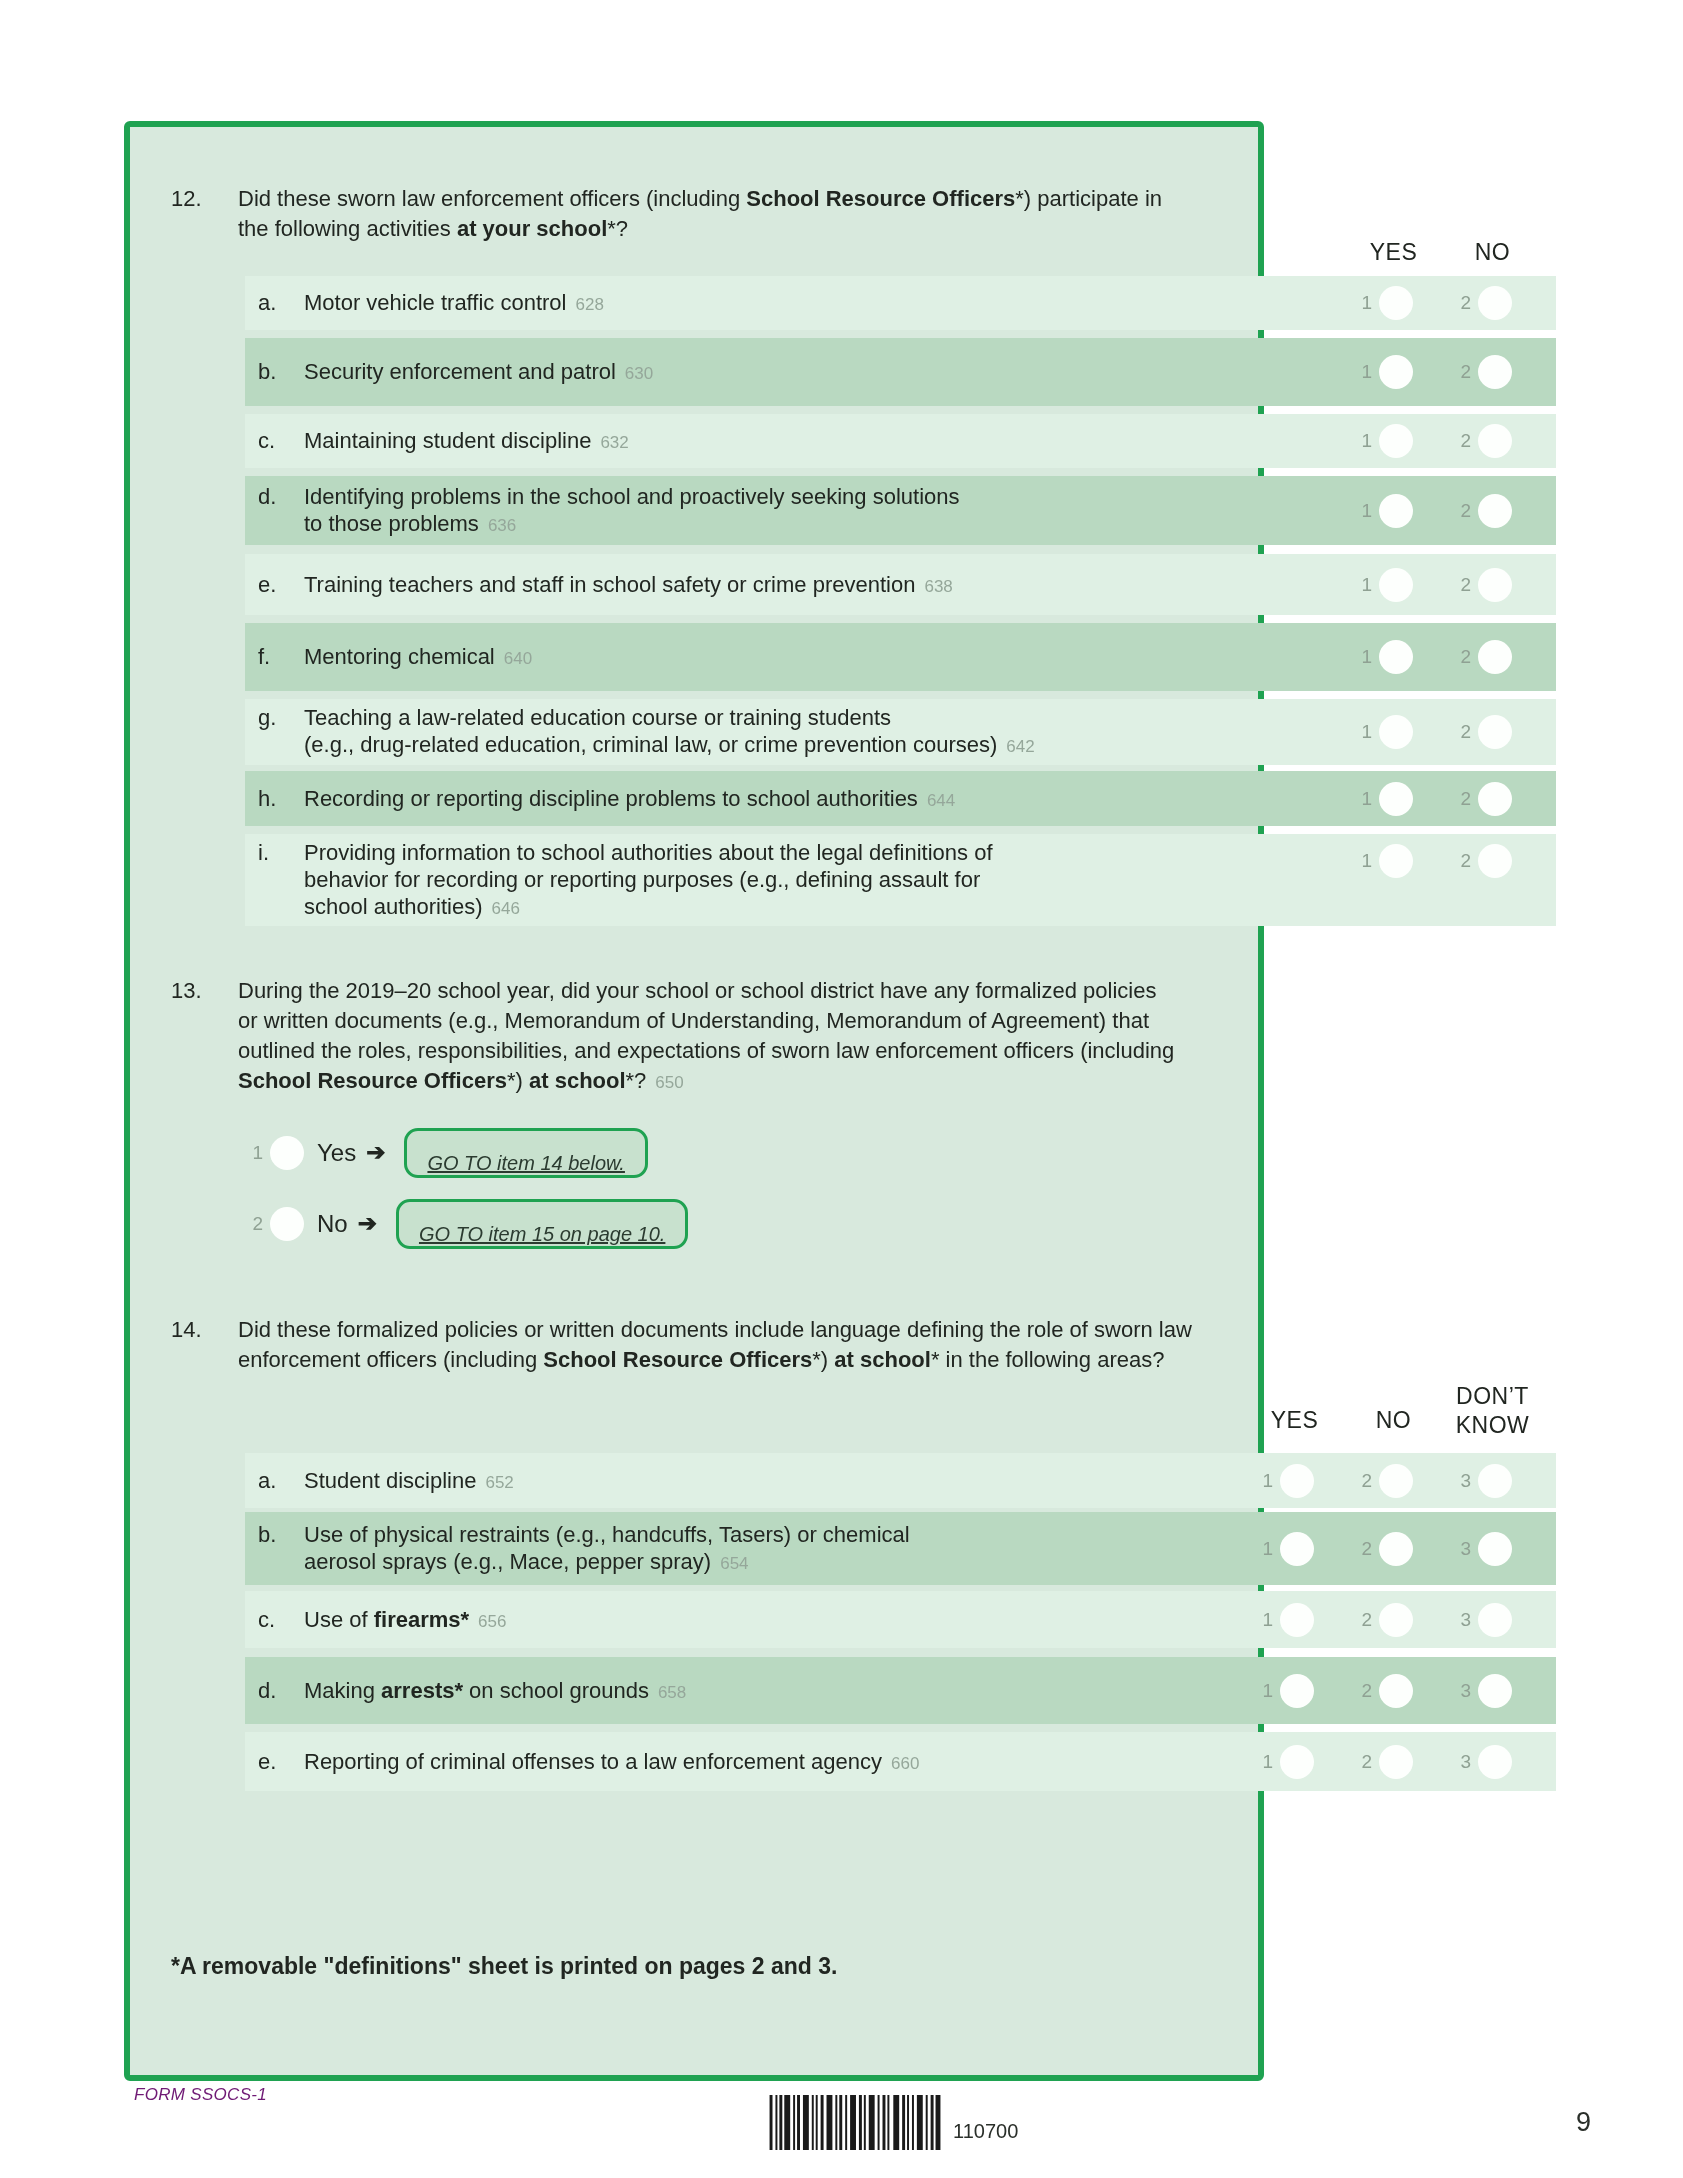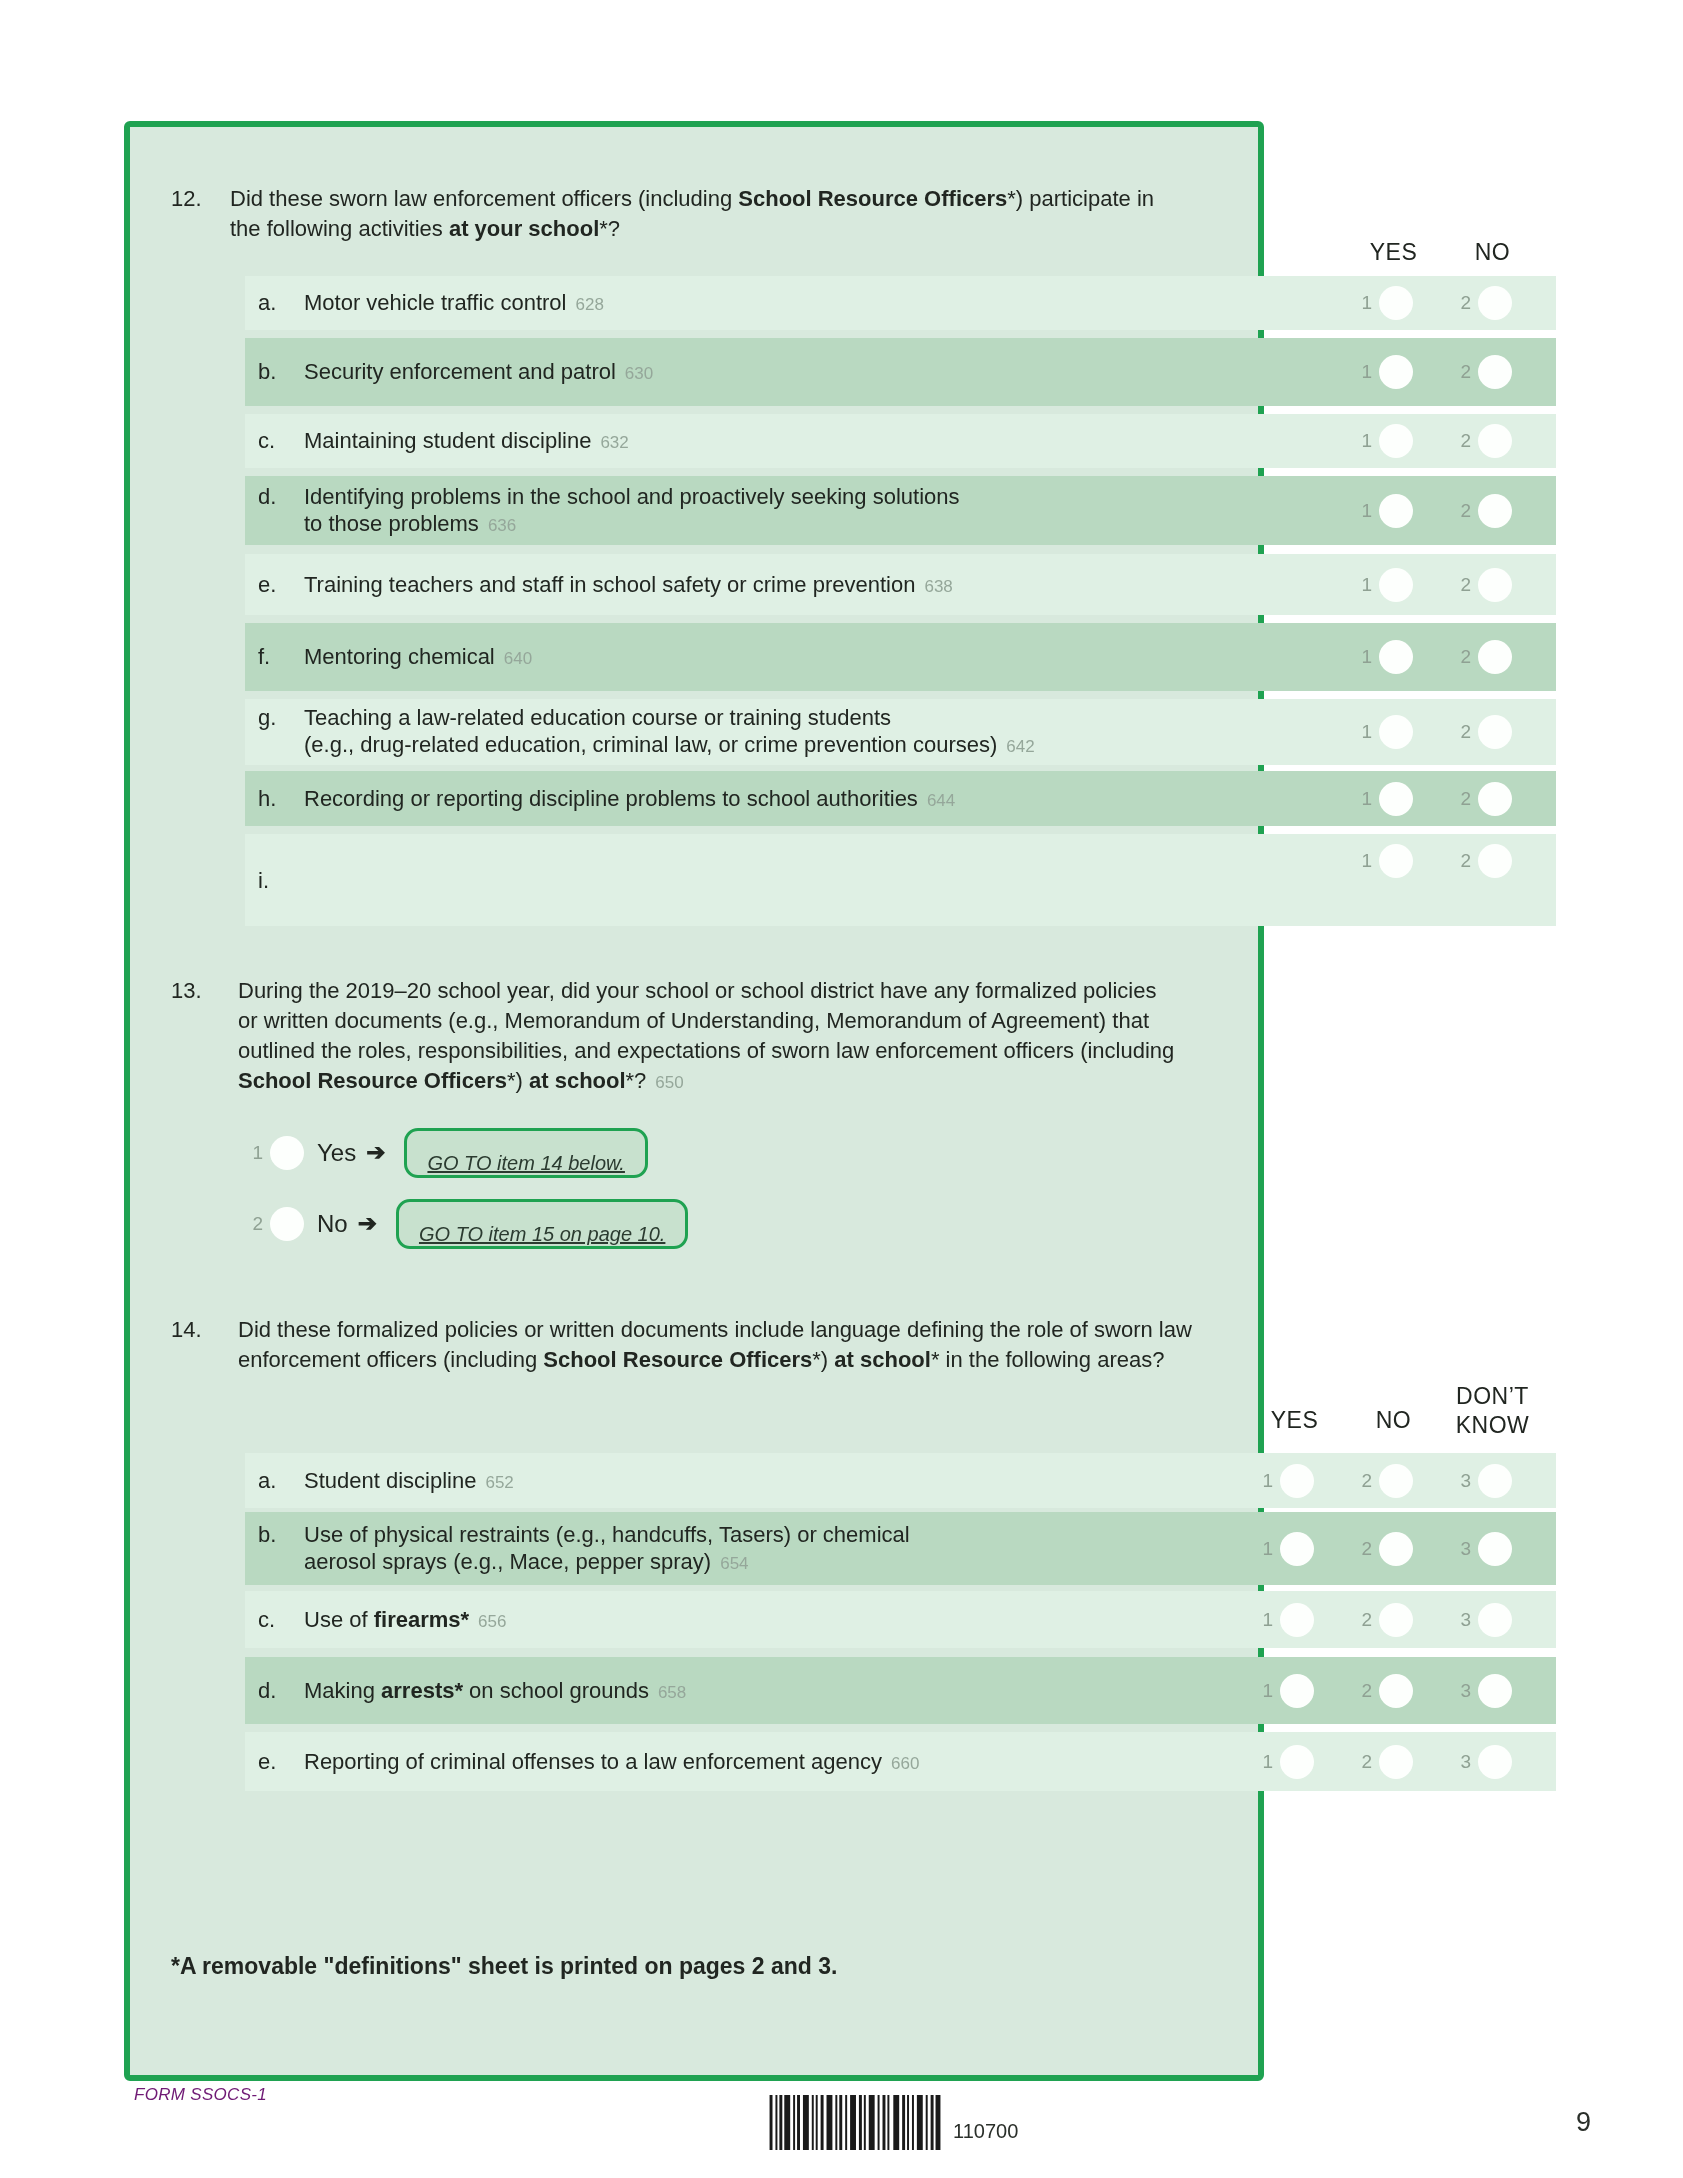--- a/index.html
+++ b/index.html
@@ -47,21 +47,21 @@
   .barcode{position:absolute;left:769px;top:2095px;}
   .bartext{position:absolute;left:953px;top:2120px;font-size:20px;color:#2a2f2a;}
   .pagenum{position:absolute;left:1576px;top:2107px;font-size:27px;color:#2a2f2a;}
 </style>
 </head>
 <body>
 
 <div class="sheet">
 
   <span class="qnum" style="left:41px;top:57px">12.</span>
-  <p class="qtext" style="left:100px;top:57px;width:1238px"><span>Did these sworn law enforcement officers (including </span><b>School Resource Officers</b><span>*) participate in
+  <p class="qtext" style="left:108px;top:57px;width:1238px"><span>Did these sworn law enforcement officers (including </span><b>School Resource Officers</b><span>*) participate in
 the following activities </span><b>at your school</b><span>*?</span></p>
 
   <span class="colhead" style="left:1219px;top:111px">YES</span>
   <span class="colhead" style="left:1318px;top:111px">NO</span>
 
   <div class="row light" style="top:149px;height:54px">
     <div class="rowbody">
       <span class="letter">a.</span>
       <p class="rowtext"><span>Motor vehicle traffic control</span><span class="code">628</span></p>
     </div>
@@ -178,20 +178,23 @@
       </span>
     <span class="pair c3">
         <span class="rnum">2</span>
         <span class="circ"></span>
       </span>
   </div>
 
   <div class="row light align-top" style="top:707px;height:92px">
     <div class="rowbody">
       <span class="letter">i.</span>
+      <p class="rowtext"><span>Providing information to school authorities about the legal definitions of
+behavior for recording or reporting purposes (e.g., defining assault for
+school authorities)</span><span class="code">646</span></p>
     </div>
     <span class="pair c2">
         <span class="rnum">1</span>
         <span class="circ"></span>
       </span>
     <span class="pair c3">
         <span class="rnum">2</span>
         <span class="circ"></span>
       </span>
   </div>

